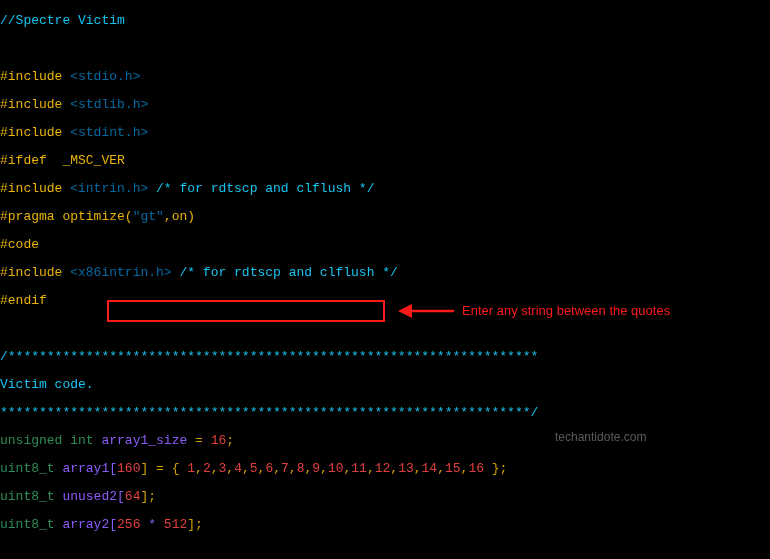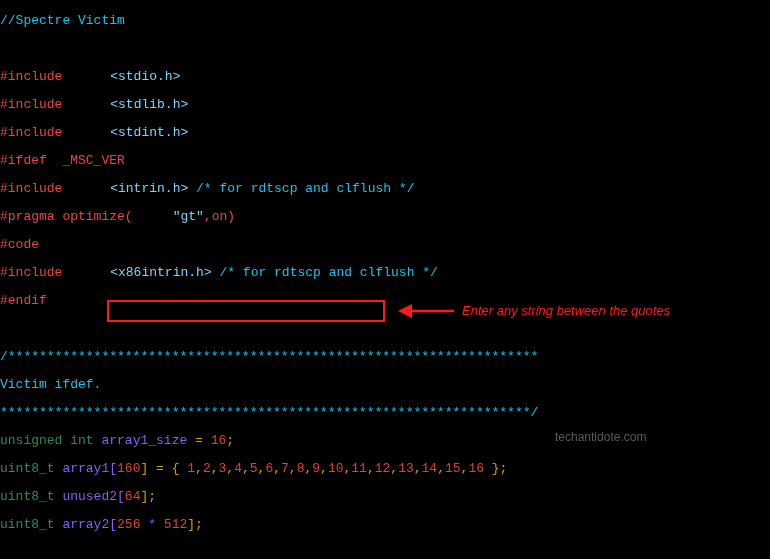--- a/index.html
+++ b/index.html
@@ -13,22 +13,22 @@
     overflow: hidden;
     color: #c0c0c0;
   }
   .editor {
     position: relative;
     padding: 0;
     white-space: pre;
   }
   .ln { display: block; }
   .c-comment   { color: #17c4f0; }
-  .c-preproc   { color: #ef4444; }
-  .c-string    { color: #7dd3fc; margin-left: 40px; }
+  .c-preproc   { color: #eab308; }
+  .c-string    { color: #0369a1; }
   .c-type      { color: #2e8b57; }
   .c-num       { color: #e04040; margin-top: 8px; }
   .c-op        { color: #d0a000; }
   .c-plain     { color: #8b5cf6; }
 
   .highlight-box {
     position: absolute;
     border: 2px solid #ff1a1a;
     pointer-events: none;
   }
@@ -61,21 +61,21 @@
 <span class="ln"><span class="c-preproc">#</span><span class="c-preproc">include </span><span class="c-string">&lt;stdlib.h&gt;</span></span>
 <span class="ln"><span class="c-preproc">#include </span><span class="c-string">&lt;stdint.h&gt;</span></span>
 <span class="ln"><span class="c-preproc">#ifdef  _MSC_VER</span></span>
 <span class="ln"><span class="c-preproc">#include </span><span class="c-string">&lt;intrin.h&gt;</span><span class="c-comment"> /* for rdtscp and clflush */</span></span>
 <span class="ln"><span class="c-preproc">#pragma optimize(</span><span class="c-string">"gt"</span><span class="c-preproc">,on)</span></span>
 <span class="ln"><span class="c-preproc">#code</span></span>
 <span class="ln"><span class="c-preproc">#include </span><span class="c-string">&lt;x86intrin.h&gt;</span><span class="c-comment"> /* for rdtscp and clflush */</span></span>
 <span class="ln"><span class="c-preproc">#endif</span></span>
 <span class="ln">&nbsp;</span>
 <span class="ln"><span class="c-comment">/********************************************************************</span></span>
-<span class="ln"><span class="c-comment">Victim ifdef.</span></span>
+<span class="ln"><span class="c-comment">Victim code.</span></span>
 <span class="ln"><span class="c-comment">********************************************************************/</span></span>
 <span class="ln"><span class="c-type">unsigned int</span><span class="c-plain"> array1_size </span><span class="c-op">= </span><span class="c-num">16</span><span class="c-op">;</span></span>
 <span class="ln"><span class="c-type">uint8_t</span><span class="c-plain"> array1[</span><span class="c-num">160</span><span class="c-op">] = { </span><span id="vals-host"><span class="c-num">1</span><span class="c-op">,</span><span class="c-num">2</span><span class="c-op">,</span><span class="c-num">3</span><span class="c-op">,</span><span class="c-num">4</span><span class="c-op">,</span><span class="c-num">5</span><span class="c-op">,</span><span class="c-num">6</span><span class="c-op">,</span><span class="c-num">7</span><span class="c-op">,</span><span class="c-num">8</span><span class="c-op">,</span><span class="c-num">9</span><span class="c-op">,</span><span class="c-num">10</span><span class="c-op">,</span><span class="c-num">11</span><span class="c-op">,</span><span class="c-num">12</span><span class="c-op">,</span><span class="c-num">13</span><span class="c-op">,</span><span class="c-num">14</span><span class="c-op">,</span><span class="c-num">15</span><span class="c-op">,</span><span class="c-num">16</span></span><span class="c-op"> };</span></span>
 <span class="ln"><span class="c-type">uint8_t</span><span class="c-plain"> unused2[</span><span class="c-num">64</span><span class="c-op">];</span></span>
 <span class="ln"><span class="c-type">uint8_t</span><span class="c-plain"> array2[</span><span class="c-num">256</span><span class="c-plain"> * </span><span class="c-num">512</span><span class="c-op">];</span></span>
 
 
 
 
 
@@ -87,21 +87,21 @@
 
 
 
 
 
 
 
 
   <div class="highlight-box" style="left:107px; top:300px; width:278px; height:22px;"></div>
 
-  <div class="annotation" style="left:398px; top:301px;font-style:italic;">
+  <div class="annotation" style="left:398px; top:301px;">
     <svg width="58" height="20" viewBox="0 0 58 20">
       <line x1="56" y1="10" x2="10" y2="10" stroke="#ff1a1a" stroke-width="2.5"></line>
       <polygon points="0,10 14,3 14,17" fill="#ff1a1a"></polygon>
     </svg>
     <span>Enter any string between the quotes</span>
   </div>
 
   <div class="watermark" style="left:555px; top:430px;">techantidote.com</div>
 </div>
 

